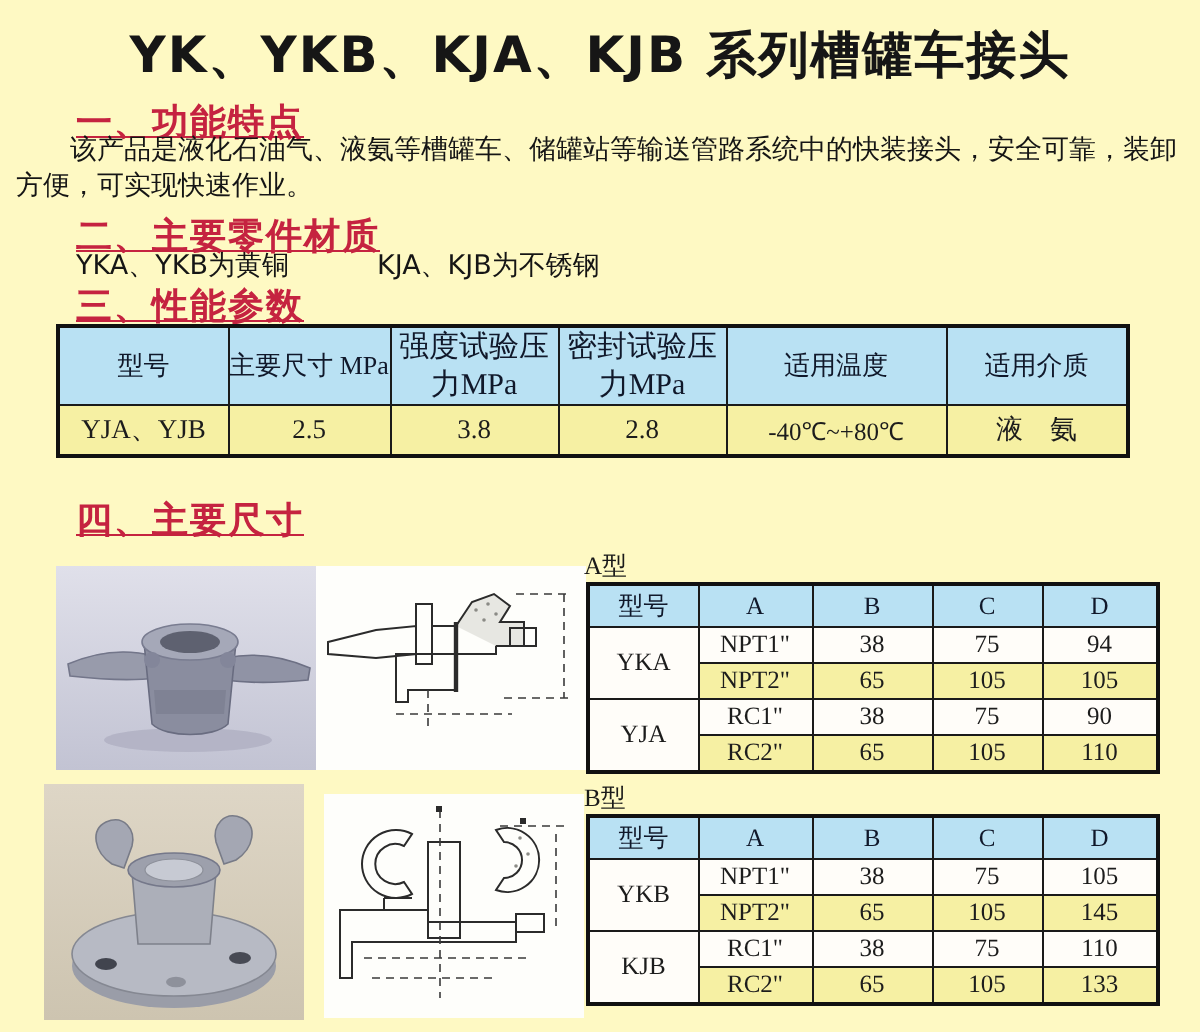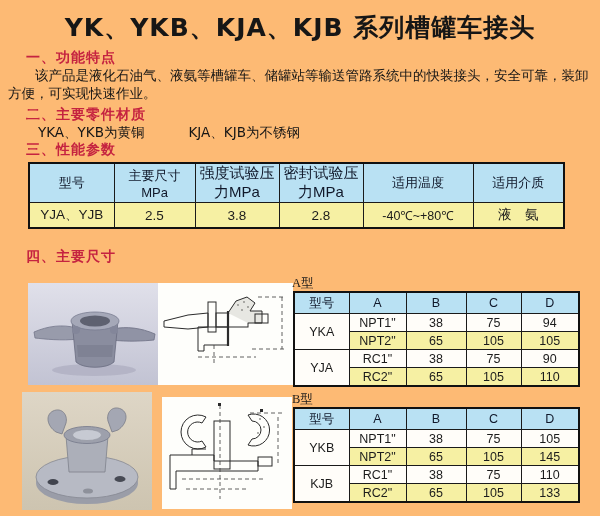--- a/index.html
+++ b/index.html
@@ -1,38 +1,38 @@
 <!DOCTYPE html>
 <html><head>
 <meta charset="utf-8">
 <style>
   html,body { margin:0; padding:0; background:#ffffff; }
   .page {
     position:relative; width:600px; height:516px;
-    background:#fdba74; overflow:hidden;
+    background:#fef9c3; overflow:hidden;
     font-family:"DejaVu Sans", sans-serif; color:#111;
   }
   .title {
     position:absolute; top:11px; left:0; width:100%;
     text-align:center; font-size:25px; font-weight:bold;
     color:#161616; letter-spacing:1px;
   }
   .sec {
-    position:absolute; left:26px; font-size:14px; font-weight:bold;
-    color:#c52340; letter-spacing:1px;
+    position:absolute; left:38px; font-size:18px; font-weight:bold;
+    color:#c52340; letter-spacing:1px;text-decoration:underline;
   }
   #sec1 { top:49px; } #sec2 { top:106px; } #sec3 { top:141px; } #sec4 { top:248px; }
   .para { position:absolute; left:8px; top:66px; width:588px;
     font-size:13.5px; line-height:18px; font-weight:500; color:#151515; }
   .para .l1 { padding-left:27px; }
   .materials { position:absolute; left:38px; top:124px; font-size:13.5px; font-weight:500; color:#151515; }
   .materials .m1 { margin-right:44px; }
 
   table { position:absolute; border-collapse:collapse; table-layout:fixed;
-    font-family:Liberation Sans, sans-serif; }
+    font-family:Liberation Serif, serif; }
   th, td { border:1px solid #1a1a1a; text-align:center; vertical-align:middle; padding:0; }
   table { border:2px solid #111; }
   th { background:#b9e1f3; font-weight:normal; color:#10182a; }
   .yellow { background:#f6f0a3; }
   .white { background:#fffdf9; }
 
   #perf { left:28px; top:162px; width:535px; }
   #perf th { height:24px; font-size:13px; }
   #perf th.small { font-size:15px; }
   #perf td { height:24px; font-size:13.5px; color:#1c1c1c; }

